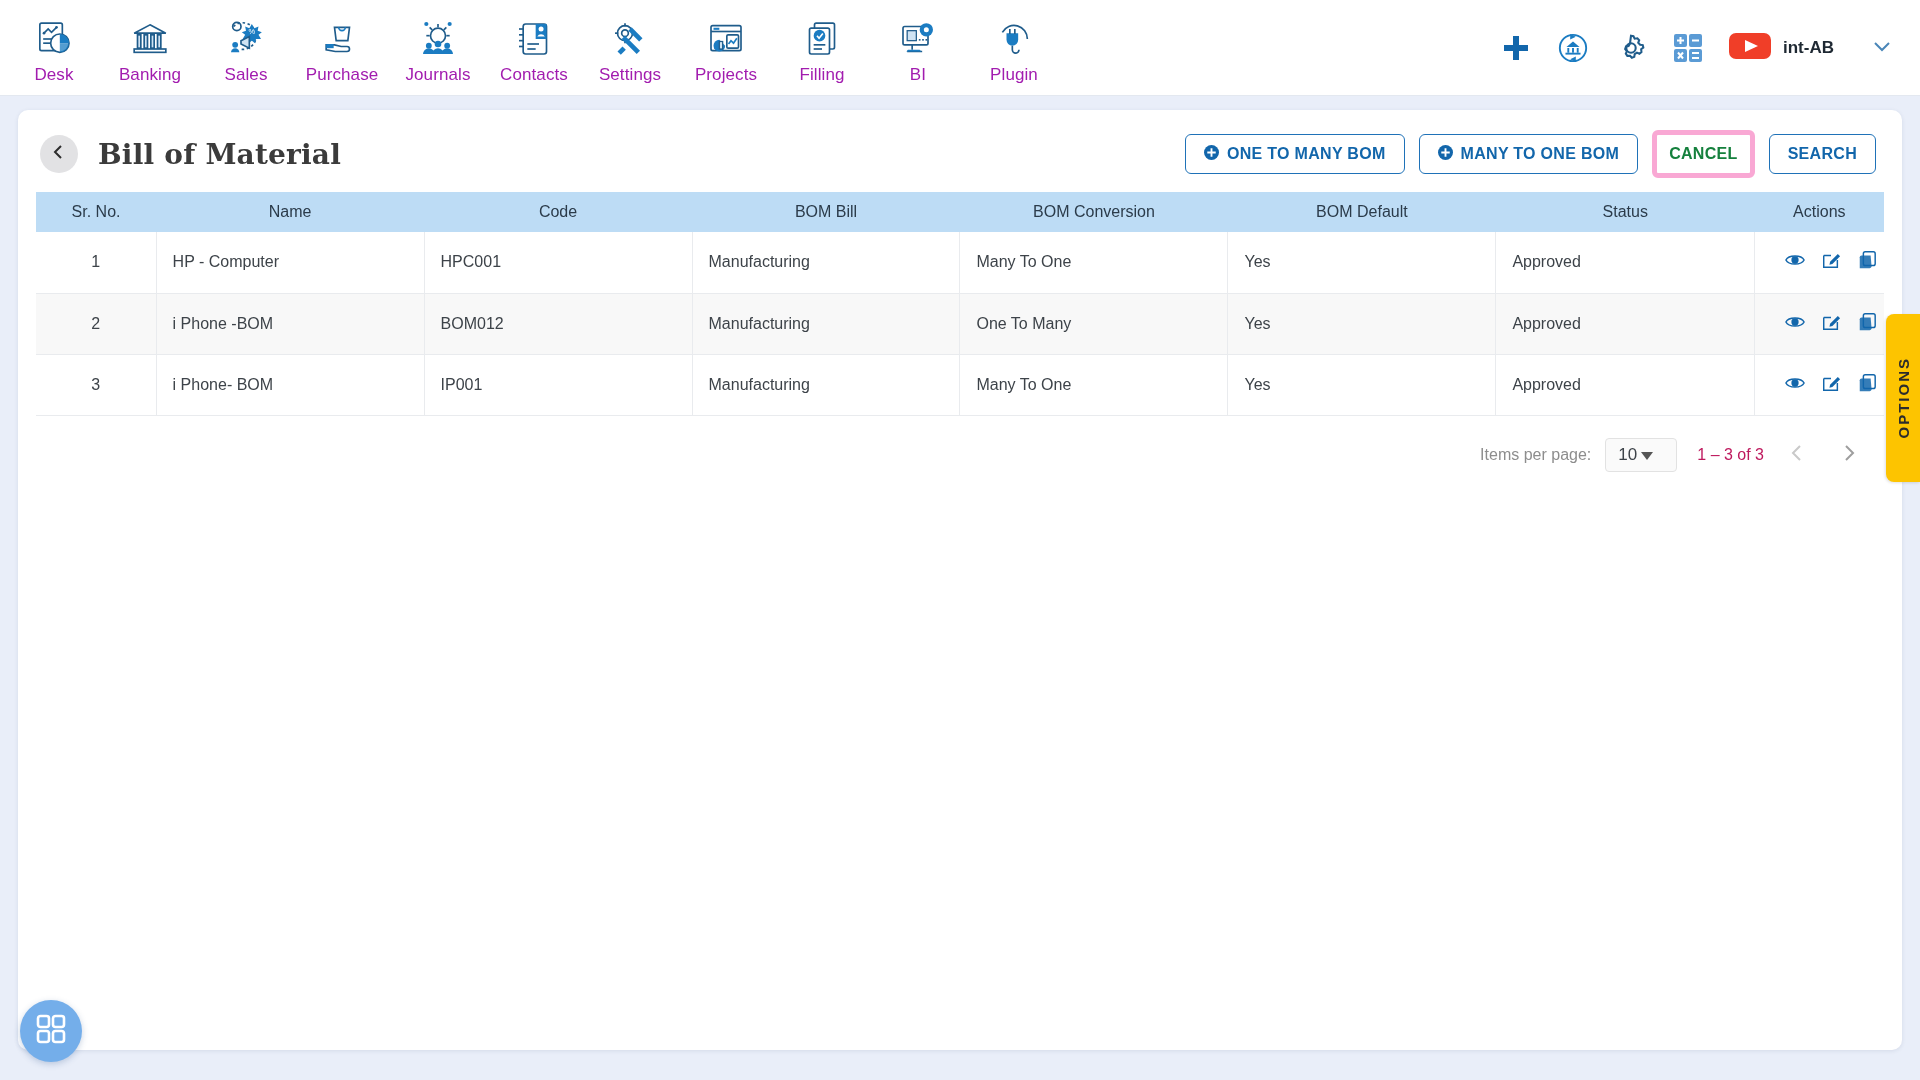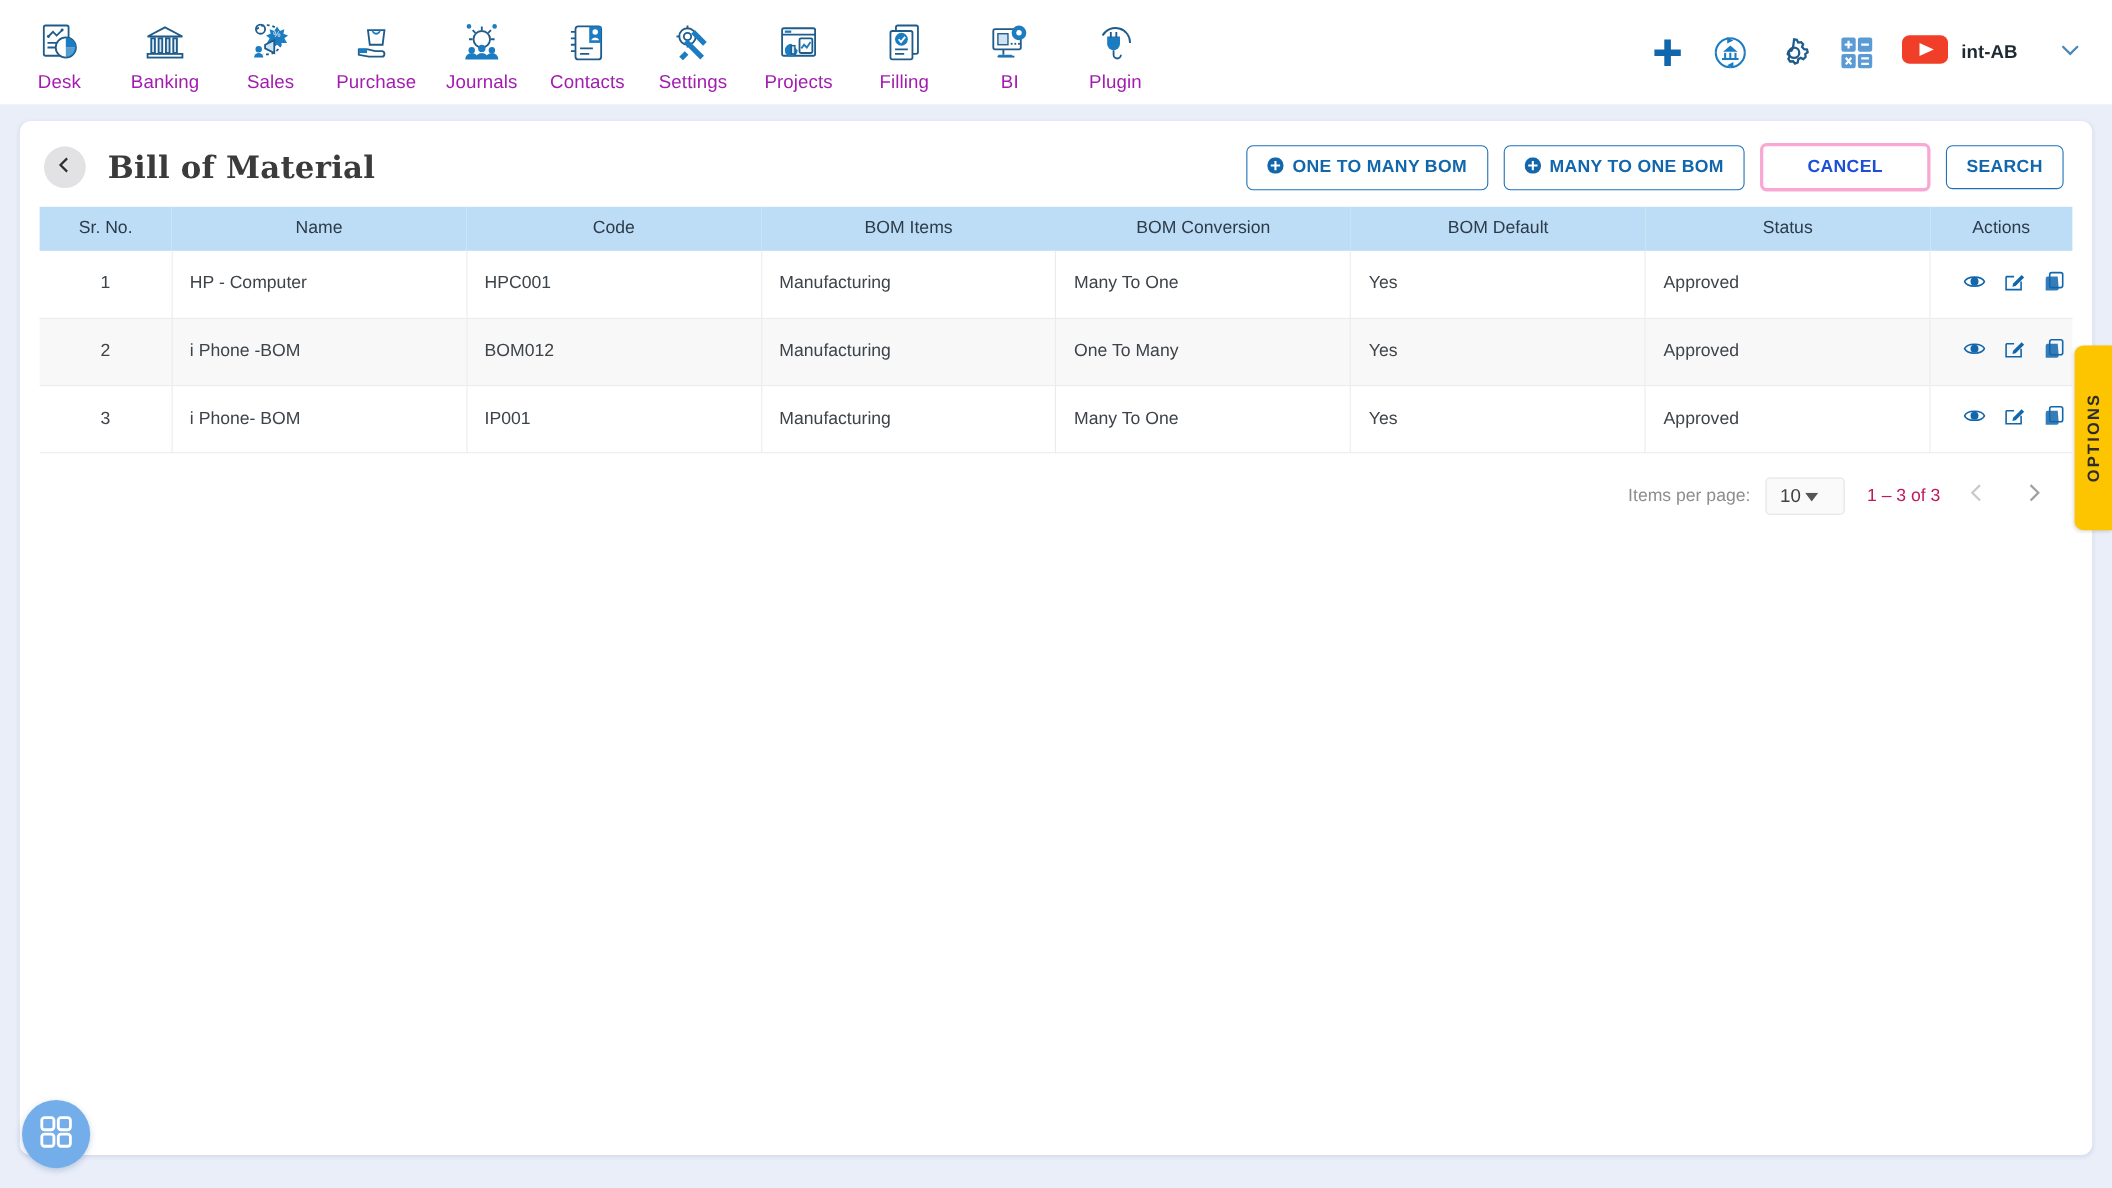--- a/index.html
+++ b/index.html
@@ -92,25 +92,25 @@
   }
   .head-actions { margin-left: auto; display: flex; align-items: center; gap: 14px; }
   .btn {
     border-radius: 6px;
     font-size: 16px;
     font-weight: bold;
     letter-spacing: .3px;
     padding: 10px 18px;
     background: #fff;
     cursor: pointer;
-    display: flex; align-items: center; gap: 8px;
+    display: flex; align-items: flex-end; gap: 8px;
     white-space: nowrap;
   }
   .btn-outline-blue { border: 1px solid #1f72b8; color: #1266ab; }
-  .btn-outline-red { border: 3px solid #f9a8d4; color: #1d4ed8; padding: 10px 40px; }
+  .btn-outline-red { border: 5px solid #f9a8d4; color: #15803d; padding: 10px 12px; }
   .btn .plus-circ { font-size: 16px; line-height: 1; }
 
   
   .table-wrap { padding: 0 18px; }
   table { width: 100%; border-collapse: collapse; table-layout: fixed; }
   thead th {
     background: #bddcf5;
     color: #2b3b4a;
     font-size: 16px;
     font-weight: normal;
@@ -503,21 +503,21 @@
           <col class="w-conv">
             <col class="w-def">
             <col class="w-status">
             <col class="w-act">
         </colgroup>
         <thead>
           <tr>
             <th>Sr. No.</th>
             <th>Name</th>
             <th>Code</th>
-            <th>BOM Items</th>
+            <th>BOM Bill</th>
             <th>BOM Conversion</th>
             <th>BOM Default</th>
             <th>Status</th>
             <th>Actions</th>
           </tr>
         </thead>
         <tbody>
 
           <tr>
             <td class="c-sr">1</td>

